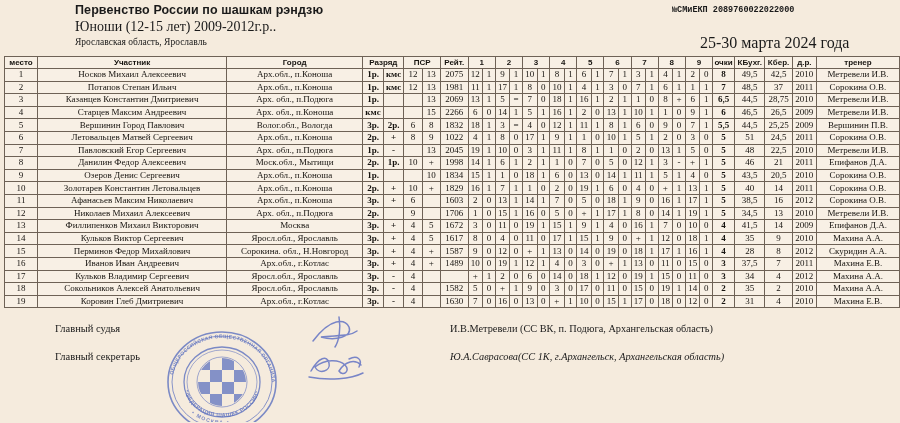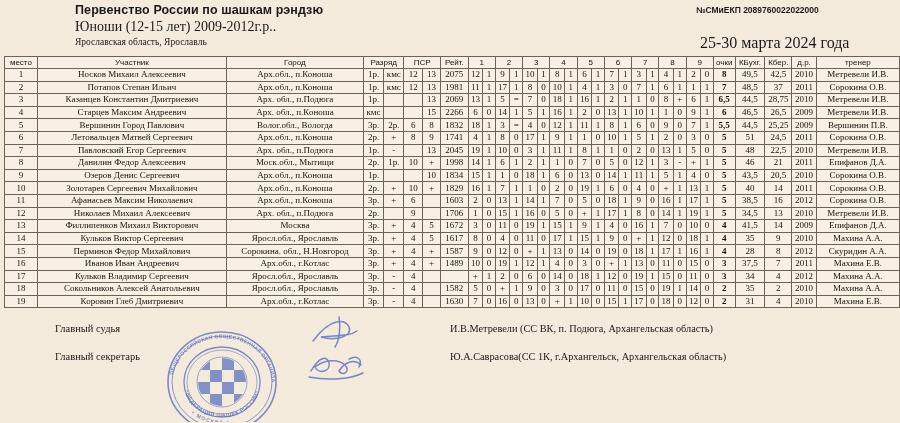--- a/index.html
+++ b/index.html
@@ -31,23 +31,23 @@
   }
   .t2{
     position:absolute;left:75px;top:19px;
     font-size:14px;
   }
   .t3{
     position:absolute;left:75px;top:37px;
     font-weight:normal;font-size:9.5px;
   }
   .code{
-    position:absolute;left:696px;top:5px;
+    position:absolute;left:672px;top:5px;
     font-weight:bold;font-size:8.5px;
-    font-family:Liberation Sans, sans-serif;
+    font-family:Liberation Mono, monospace;
   }
   .dates{
     position:absolute;left:700px;top:34px;
     font-size:16px;
   }
 
   
   table.grid{
     border-collapse:collapse;
     margin:0 0 0 4px;
@@ -61,21 +61,21 @@
     vertical-align:middle;
     font-size:9px;
     line-height:11px;
     height:11.6px;
     font-family:"Liberation Serif",serif;
     color:#16130f;
     background:rgba(255,253,248,.30);
   }
   table.grid th{
     font-family:"Liberation Sans",sans-serif;
-    font-weight:normal;
+    font-weight:bold;
     font-size:8px;
     height:9px;
     letter-spacing:0;
   }
   th.rnum{
     font-family:"Liberation Serif",serif;
     font-weight:bold;
     font-size:9.5px;
   }
   .c-place{width:35px;}
@@ -96,31 +96,31 @@
 
   td.name{
     text-align:left;
     padding-left:4px;
     font-size:9.3px;
     white-space:nowrap;
   }
   td.city{font-size:9.3px;}
   td.trainer{font-size:9.3px;}
   td.pts{font-weight:bold;font-size:9.3px;}
-  td.small{font-size:8px;}
+  td.small{font-size:8px;font-weight:bold;}
   .thick-l{border-left:1.6px solid #4a413a !important;}
 
   
   .foot{position:relative;margin-top:12px;height:110px;}
   .lbl{position:absolute;font-size:10.5px;}
   .lbl.a{left:55px;top:3px;}
   .lbl.b{left:55px;top:31px;}
   .val{position:absolute;font-size:10.3px;}
   .val.a{left:450px;top:3px;}
-  .val.b{left:450px;top:31px;}
+  .val.b{left:450px;top:31px;font-style:italic;}
 
   
   .stamp{
     position:absolute;left:152px;top:322px;
     width:140px;height:100px;z-index:3;
     pointer-events:none;
   }
   .sig{
     position:absolute;left:305px;top:315px;
     width:110px;height:70px;z-index:3;opacity:.85;
@@ -333,21 +333,21 @@
           <td class="c-tr trainer thick-l">Вершинин П.В.</td>
         </tr>
         <tr>
           <td class="c-place">6</td>
           <td class="c-name name">Летовальцев Матвей Сергеевич</td>
           <td class="c-city city">Арх.обл., п.Коноша</td>
           <td class="c-rz1 small thick-l">2р.</td>
           <td class="c-rz2 small">+</td>
           <td class="c-ps1 thick-l">8</td>
           <td class="c-ps2">9</td>
-          <td class="c-rate thick-l">1741</td>
+          <td class="c-rate thick-l">1022</td>
           <td class="c-opp thick-l">4</td>
           <td class="c-res">1</td>
           <td class="c-opp thick-l">8</td>
           <td class="c-res">0</td>
           <td class="c-opp thick-l">17</td>
           <td class="c-res">1</td>
           <td class="c-opp thick-l">9</td>
           <td class="c-res">1</td>
           <td class="c-opp thick-l">1</td>
           <td class="c-res">0</td>
@@ -459,21 +459,21 @@
           <td class="c-opp thick-l">4</td>
           <td class="c-res">0</td>
           <td class="c-pts pts thick-l">5</td>
           <td class="c-bu thick-l">43,5</td>
           <td class="c-bb">20,5</td>
           <td class="c-dr">2010</td>
           <td class="c-tr trainer thick-l">Сорокина О.В.</td>
         </tr>
         <tr>
           <td class="c-place">10</td>
-          <td class="c-name name">Золотарев Сергеевич Михайлович</td>
+          <td class="c-name name">Золотарев Константин Летовальцев</td>
           <td class="c-city city">Арх.обл., п.Коноша</td>
           <td class="c-rz1 small thick-l">2р.</td>
           <td class="c-rz2 small">+</td>
           <td class="c-ps1 thick-l">10</td>
           <td class="c-ps2">+</td>
           <td class="c-rate thick-l">1829</td>
           <td class="c-opp thick-l">16</td>
           <td class="c-res">1</td>
           <td class="c-opp thick-l">7</td>
           <td class="c-res">1</td>

